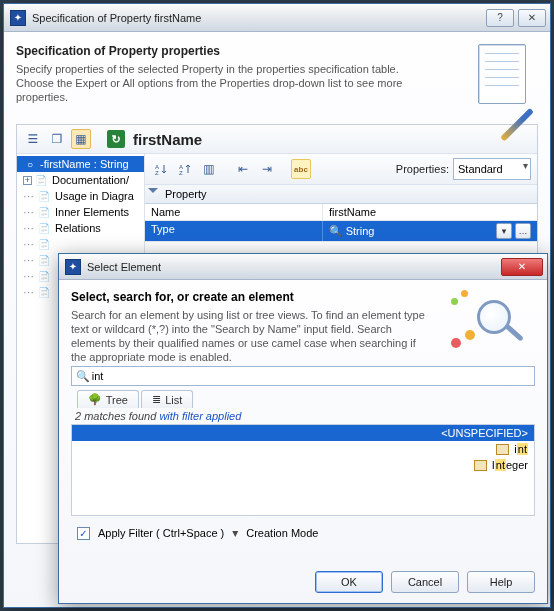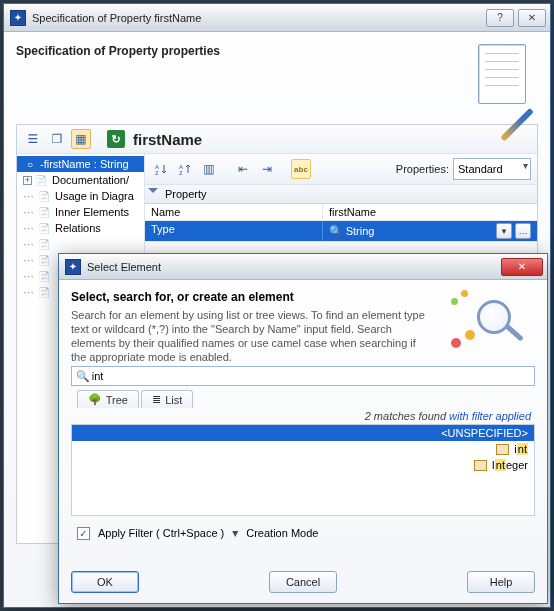--- a/index.html
+++ b/index.html
@@ -224,21 +224,21 @@
     display:flex; gap:2px; margin:4px 0 0 6px;
   }
   .tab2 {
     border:1px solid #b9c6d9; border-bottom:0;
     padding:2px 10px;
     background:linear-gradient(#fdfdfe,#eef2f7);
     border-radius:3px 3px 0 0;
     display:flex; align-items:center; gap:4px;
     font-size:11px; color:#333;
   }
-  .matches { text-align:right; font-style:italic; font-size:11px; color:#444; margin:2px 4px;}
+  .matches { text-align:left; font-style:italic; font-size:11px; color:#444; margin:2px 4px;}
   .matches .wf{ color:#1a52c4; font-style:italic;}
   .resultbox {
     border:1px solid #c5cfdd; background:#fff;
     height:92px; overflow:hidden;
   }
   .res-row { padding:2px 6px; display:flex; align-items:center; gap:5px;justify-content:flex-end;}
   .res-row.hd { background:#1a66d1; color:#fff; }
   .res-icon{
     width:13px;height:11px;border:1px solid #bb8a27;background:#f2e4bb;
     display:inline-block;
@@ -247,21 +247,21 @@
   .filterrow{
     display:flex; align-items:center; gap:8px;
     margin-top:10px; padding-left:6px;
   }
   .filterrow .chk{
     width:13px;height:13px;border:1px solid #6c89b0;background:#fff;
     display:flex;align-items:center;justify-content:center;color:#1a52c4;font-size:10px;
   }
   .funnel{ font-size:12px; color:#4a4a4a;}
   .btnrow{
-    display:flex; justify-content:space-between; gap:8px;
+    display:flex; justify-content:flex-end; gap:8px;
     margin-top:auto; padding-top:10px;
   }
   .btn {
     min-width:68px; height:22px;
     border:1px solid #8fa4c1;
     background:linear-gradient(#fefeff,#e4eaf3);
     border-radius:3px;
     display:flex; align-items:center; justify-content:center;
     font-size:11px; color:#222;
   }
@@ -275,20 +275,21 @@
   <div class="titlebar">
     <span class="appicon">✦</span>
     <span class="title">Specification of Property firstName</span>
     <span class="spacer"></span>
     <span class="winbtn">?</span>
     <span class="winbtn">✕</span>
   </div>
   <div class="body1">
     <div class="header-block">
       <div class="h1">Specification of Property properties</div>
+      <div class="desc">Specify properties of the selected Property in the properties specification table. Choose the Expert or All options from the Properties drop-down list to see more properties.</div>
       <div class="docicon">
         <div class="doc-sheet"></div>
           <div class="doc-pen"></div>
       </div>
     </div>
 
     <div class="panel">
       <div class="toolbar-top">
         <span class="tbtn">☰</span>
         <span class="tbtn">❐</span>

